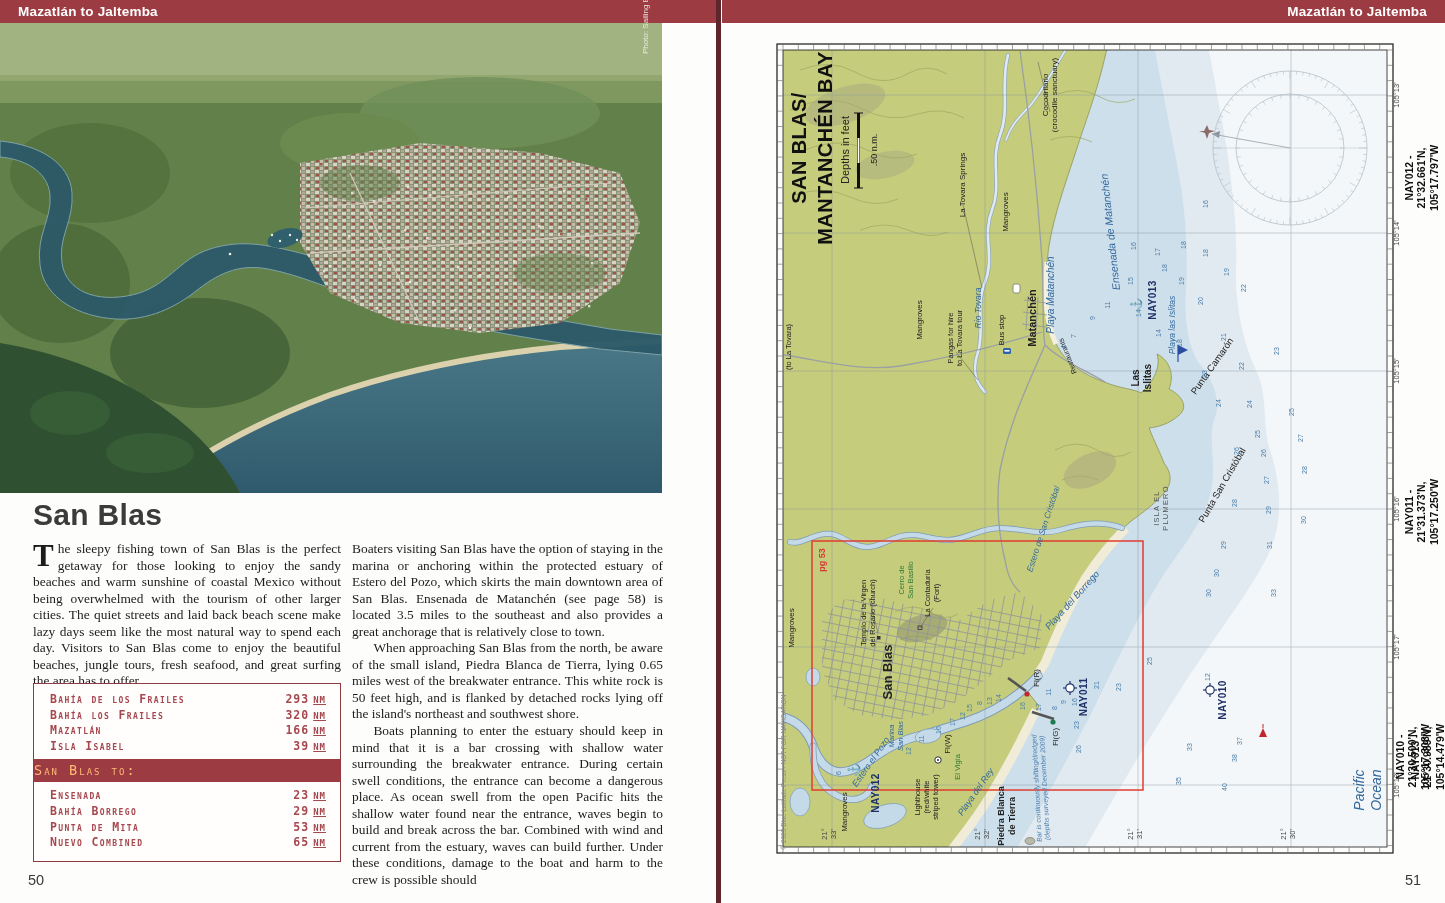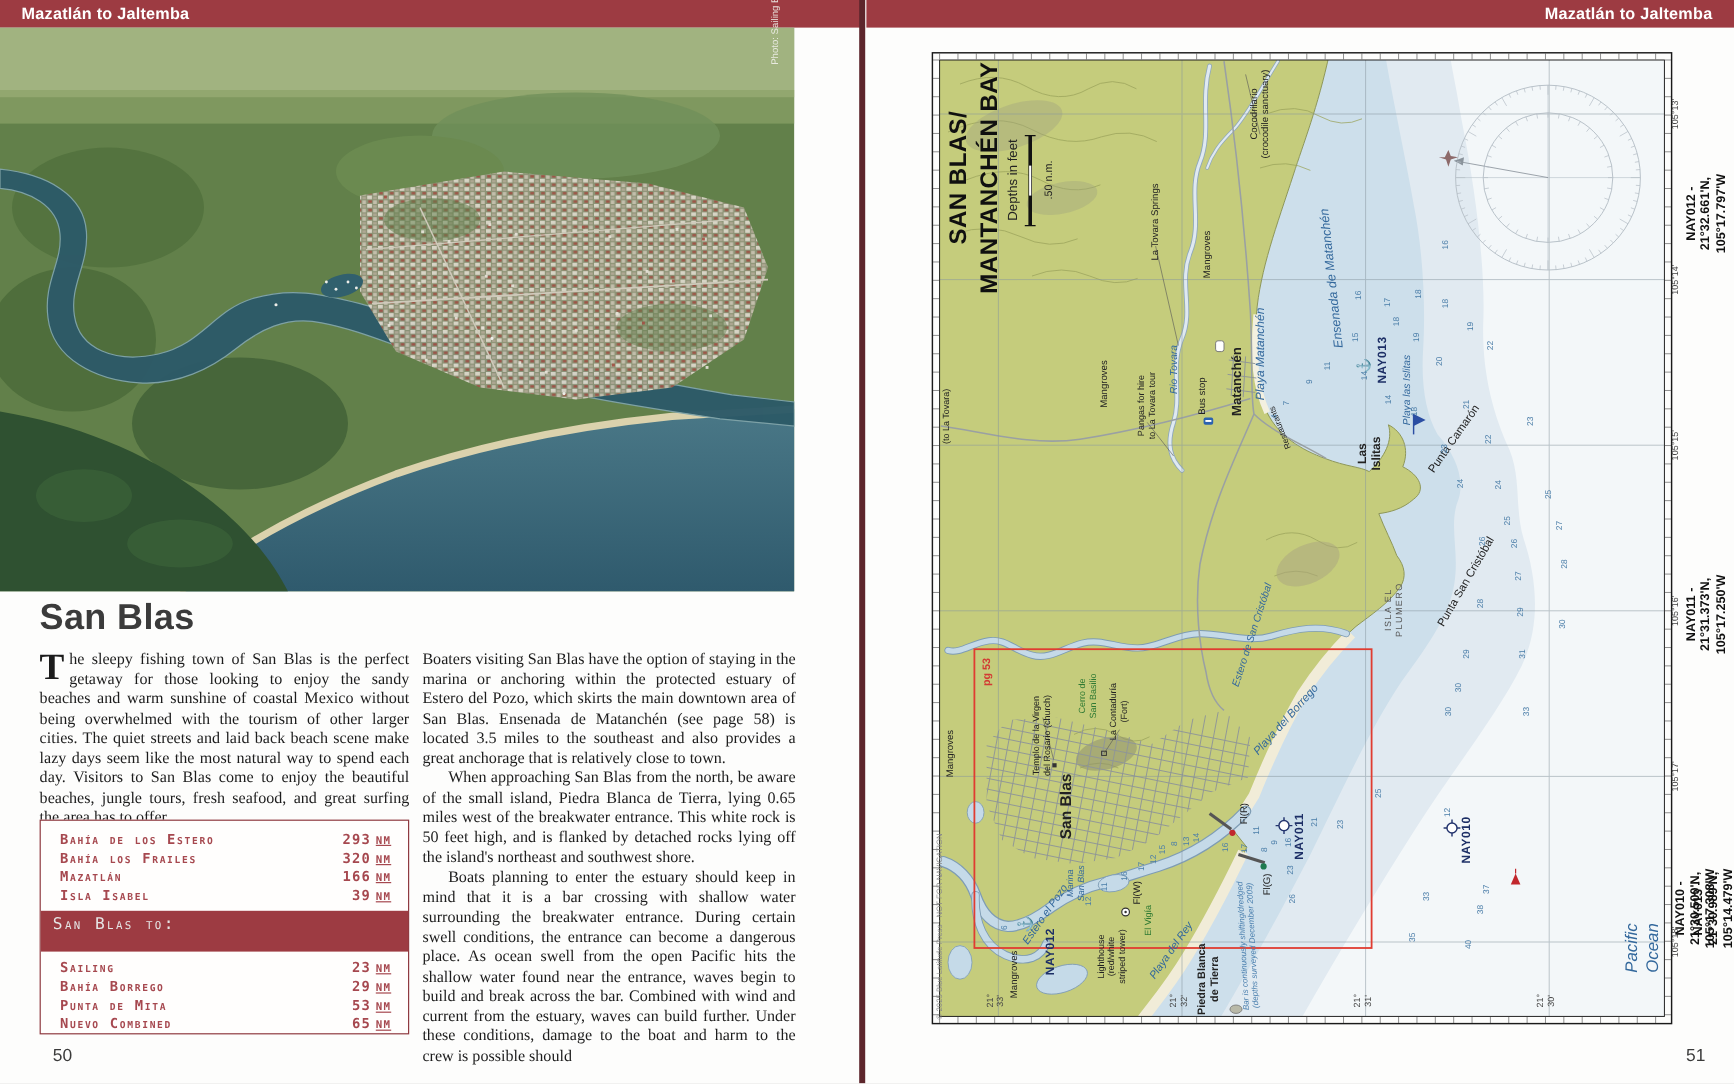--- a/index.html
+++ b/index.html
@@ -23,26 +23,26 @@
   .col p{margin:0;text-indent:1.6em;}
   .col p.first{text-indent:0;}
   .dropcap{float:left;font-size:31px;line-height:25px;font-weight:bold;padding:2px 4px 0 0;}
   #dtable{position:absolute;left:33px;top:683px;width:308px;height:179px;background:#fffefd;
           border:1.5px solid #8f3a40;box-sizing:border-box;overflow:hidden;}
   .drow{display:flex;justify-content:space-between;align-items:baseline;padding:0 14px 0 16px;
         height:15.6px;font-family:"DejaVu Sans Mono",monospace;font-variant:small-caps;
         font-size:11.5px;font-weight:600;letter-spacing:1.4px;color:#a6484f;}
   .drow .dv{letter-spacing:1px;}
   .drow .du{font-size:9px;letter-spacing:1px;margin-left:4px;text-decoration:underline;}
-  #dband{height:34px;background:#9d3b42;color:#e5e5e5;font-family:"DejaVu Sans Mono",monospace;
+  #dband{height:23px;background:#9d3b42;color:#fdba74;font-family:"DejaVu Sans Mono",monospace;
          font-variant:small-caps;font-size:13.5px;letter-spacing:2px;line-height:23px;
-         padding-left:10px;margin:5px 0 6px 0;}
+         margin:5px 0 6px 0;}
   #dtop{padding-top:8px;}
   .pgnum{position:absolute;top:872px;font-size:14.5px;color:#3a3a3a;font-family:"Liberation Sans",sans-serif;}
-  #pg50{left:44px;} #pg51{left:1405px;}
+  #pg50{left:28px;} #pg51{left:1405px;}
   #chartsvg{position:absolute;left:0;top:0;width:1445px;height:903px;pointer-events:none;}
   #labels{position:absolute;left:0;top:0;width:1445px;height:903px;pointer-events:none;}
   .mlbl{position:absolute;white-space:pre-line;text-align:center;line-height:1.18;
         font-family:"Liberation Sans",sans-serif;color:#222;}
   .pb{font-weight:bold;}
   .wb{color:#33689c;font-style:italic;}
   .wbs{color:#4a7fae;font-style:italic;}
   .gr{color:#2f7a33;}
   .nv{color:#1d2f66;font-weight:bold;letter-spacing:.4px;}
   .up{color:#555;letter-spacing:1.2px;}
@@ -152,40 +152,40 @@
   <div class="col" id="col2">
     <p class="first">Boaters visiting San Blas have the option of staying in the marina or anchoring within the protected estuary of Estero del Pozo, which skirts the main downtown area of San Blas. Ensenada de Matanchén (see page 58) is located 3.5 miles to the southeast and also provides a great anchorage that is relatively close to town.</p>
     <p>When approaching San Blas from the north, be aware of the small island, Piedra Blanca de Tierra, lying 0.65 miles west of the breakwater entrance. This white rock is 50 feet high, and is flanked by detached rocks lying off the island's northeast and southwest shore.</p>
     <p>Boats planning to enter the estuary should keep in mind that it is a bar crossing with shallow water surrounding the breakwater entrance. During certain swell conditions, the entrance can become a dangerous place. As ocean swell from the open Pacific hits the shallow water found near the entrance, waves begin to build and break across the bar. Combined with wind and current from the estuary, waves can build further. Under these conditions, damage to the boat and harm to the crew is possible should</p>
   </div>
 
   <div id="dtable">
 
     <div id="dtop">
         <div class="drow">
-          <span>Bahía de los Estero</span>
+          <span>Bahía de los Frailes</span>
           <span><span class="dv">293</span><span class="du">NM</span></span>
         </div>
         <div class="drow">
           <span>Bahía los Frailes</span>
           <span><span class="dv">320</span><span class="du">NM</span></span>
         </div>
         <div class="drow">
           <span>Mazatlán</span>
           <span><span class="dv">166</span><span class="du">NM</span></span>
         </div>
         <div class="drow">
           <span>Isla Isabel</span>
           <span><span class="dv">39</span><span class="du">NM</span></span>
         </div>
       </div>
     <div id="dband">San Blas to:</div>
     <div id="dbot">
         <div class="drow">
-          <span>Sailing</span>
+          <span>Ensenada</span>
           <span><span class="dv">23</span><span class="du">NM</span></span>
         </div>
         <div class="drow">
           <span>Bahía Borrego</span>
           <span><span class="dv">29</span><span class="du">NM</span></span>
         </div>
         <div class="drow">
           <span>Punta de Mita</span>
           <span><span class="dv">53</span><span class="du">NM</span></span>
         </div>

